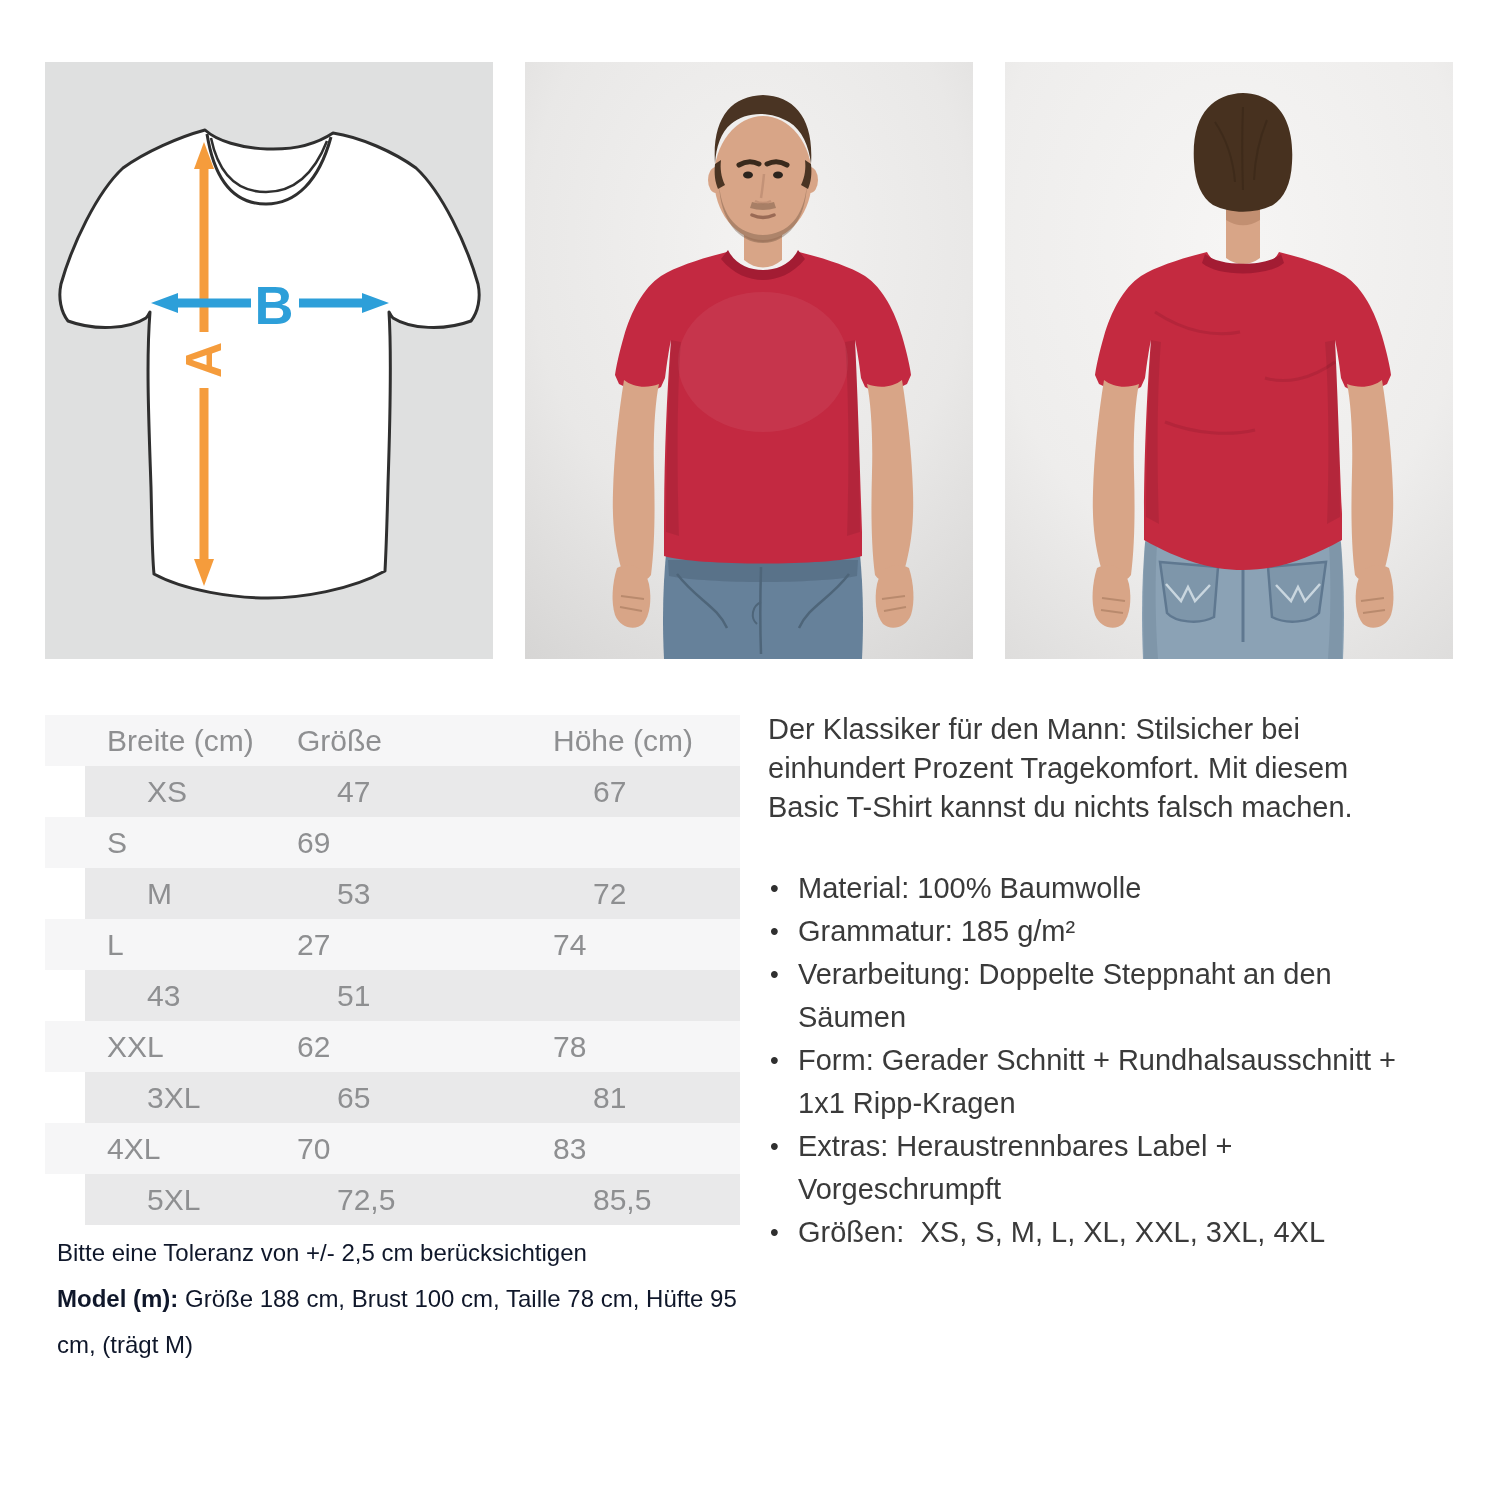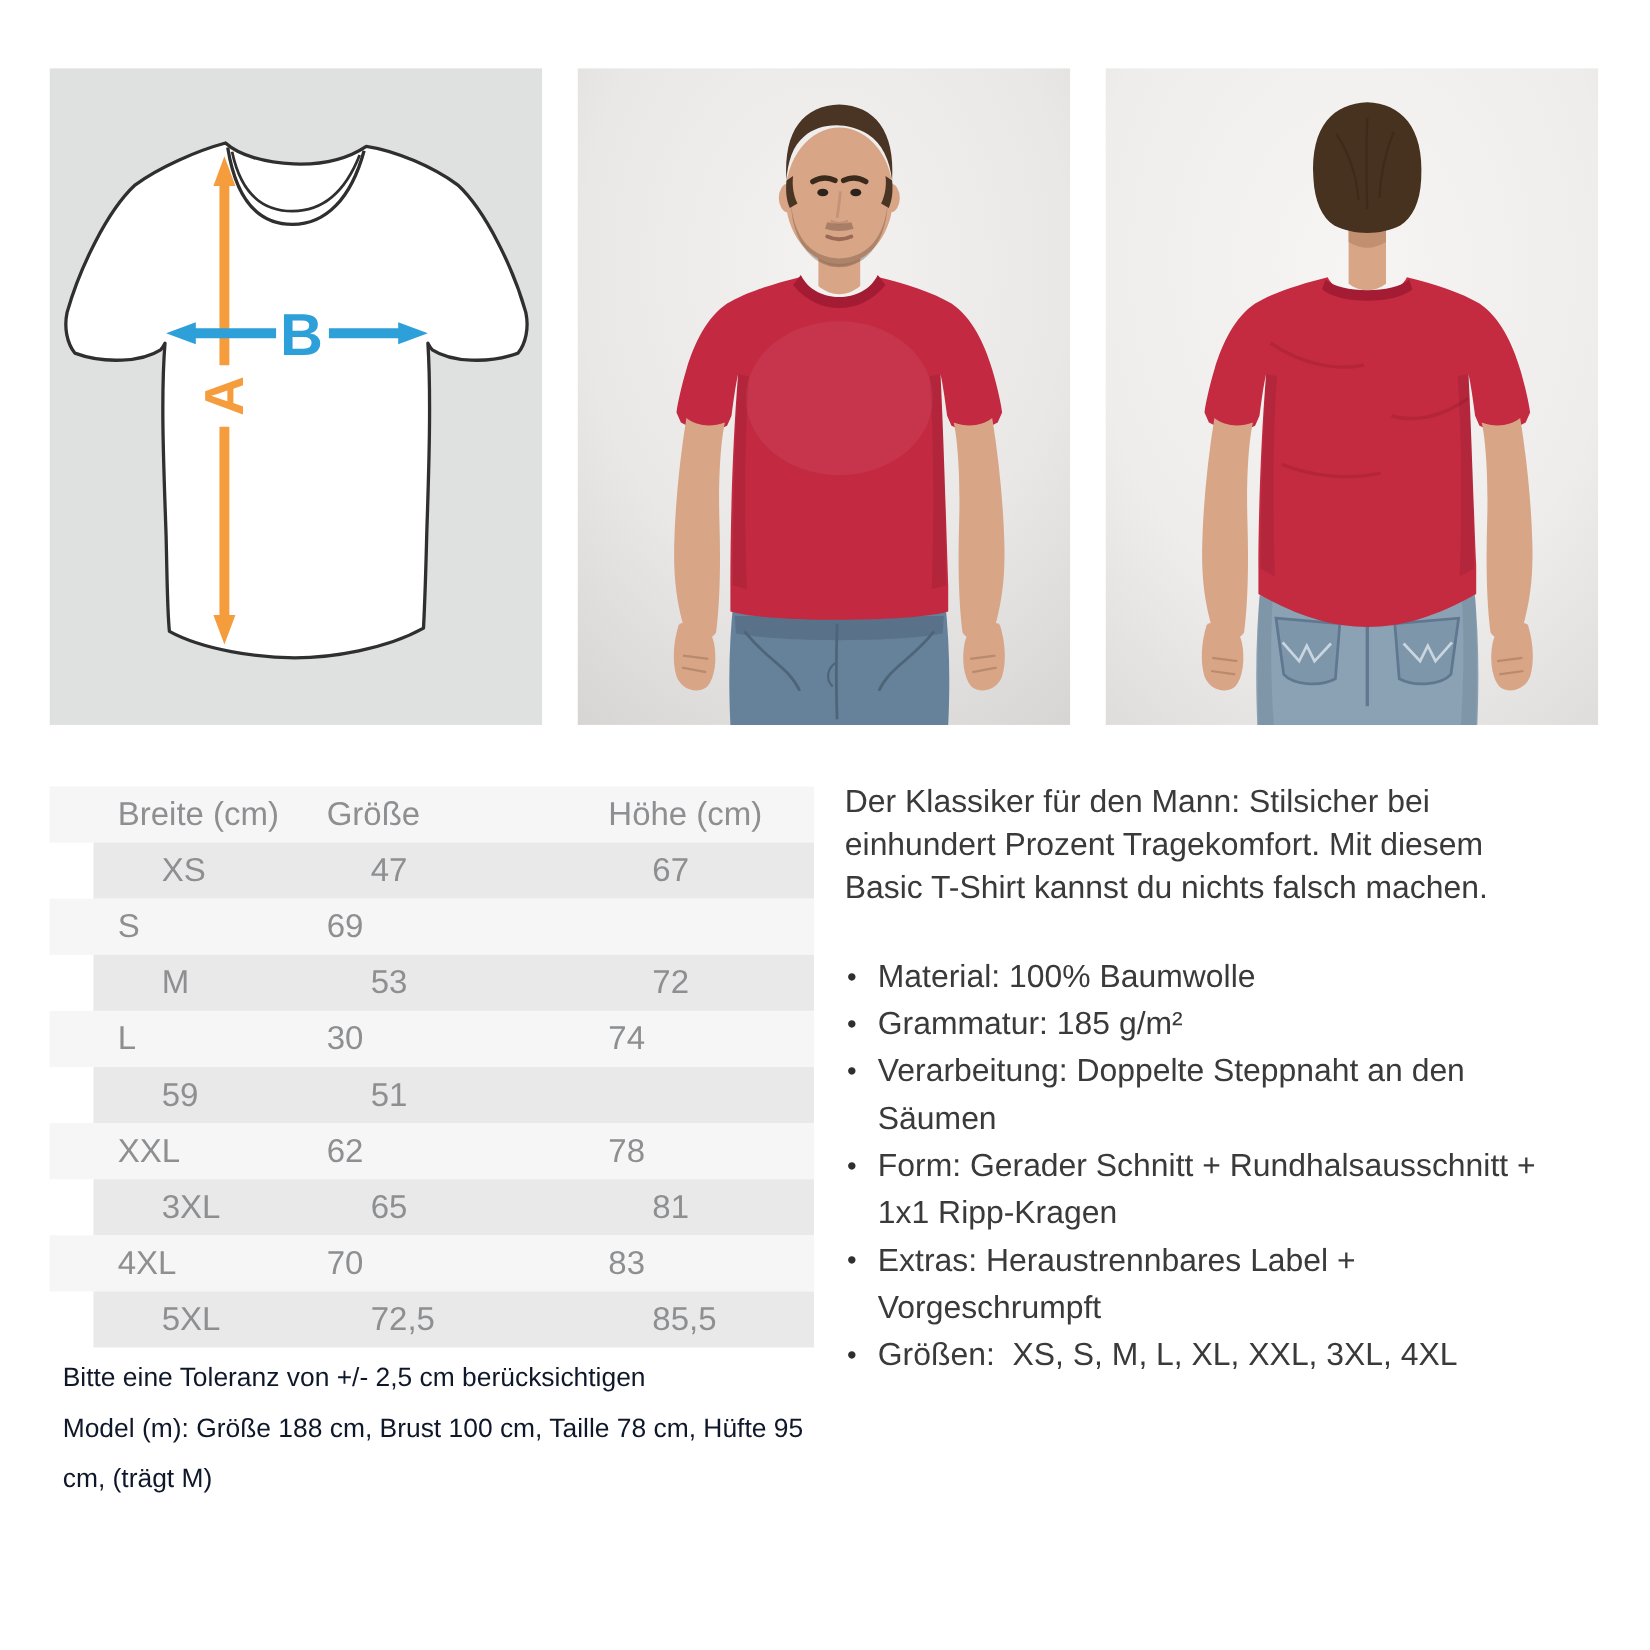--- a/index.html
+++ b/index.html
@@ -15,21 +15,21 @@
   #size-table{position:absolute;left:45px;top:715px;width:695px;}
   .t-row{display:grid;grid-template-columns:252px 256px 1fr;height:51px;line-height:51px;
          font-size:30px;color:#8e8f91;}
   .t-row > div:first-child{padding-left:62px;}
   .t-head{background:#f6f6f7;}
   .t-row.dark{background:#e9e9ea;margin-left:40px;}
   .t-row.light{background:#f6f6f7;}
 
   
   #notes{position:absolute;left:57px;top:1230px;width:708px;font-size:24px;line-height:46px;color:#0f172a;}
-  #notes .bold{font-weight:normal;}
+  #notes .bold{font-weight:bold;}
 
   
   #description{position:absolute;left:768px;top:710px;width:652px;color:#3a3a3a;}
   #description p{margin:0 0 40px 0;font-size:29px;line-height:39px;}
   #description ul{list-style:none;margin:0;padding:0;}
   #description li{position:relative;padding-left:30px;font-size:29px;line-height:43px;white-space:pre-wrap;}
   #description .bullet{position:absolute;left:2px;top:0;font-size:25px;color:#2f2f2f;}
 
   text.dim-label{font-weight:bold;font-size:50px;font-family:"Liberation Sans",sans-serif;}
   text.dim-label-b{font-weight:bold;font-size:54px;font-family:"Liberation Sans",sans-serif;}
@@ -268,25 +268,25 @@
       <div>S</div>
       <div>69</div>
     </div>
     <div class="t-row dark">
       <div>M</div>
       <div>53</div>
       <div>72</div>
     </div>
     <div class="t-row light">
       <div>L</div>
-      <div>30</div>
+      <div>27</div>
       <div>74</div>
     </div>
     <div class="t-row dark">
-      <div>59</div>
+      <div>43</div>
       <div>51</div>
     </div>
     <div class="t-row light">
       <div>XXL</div>
       <div>62</div>
       <div>78</div>
     </div>
     <div class="t-row dark">
       <div>3XL</div>
       <div>65</div>

